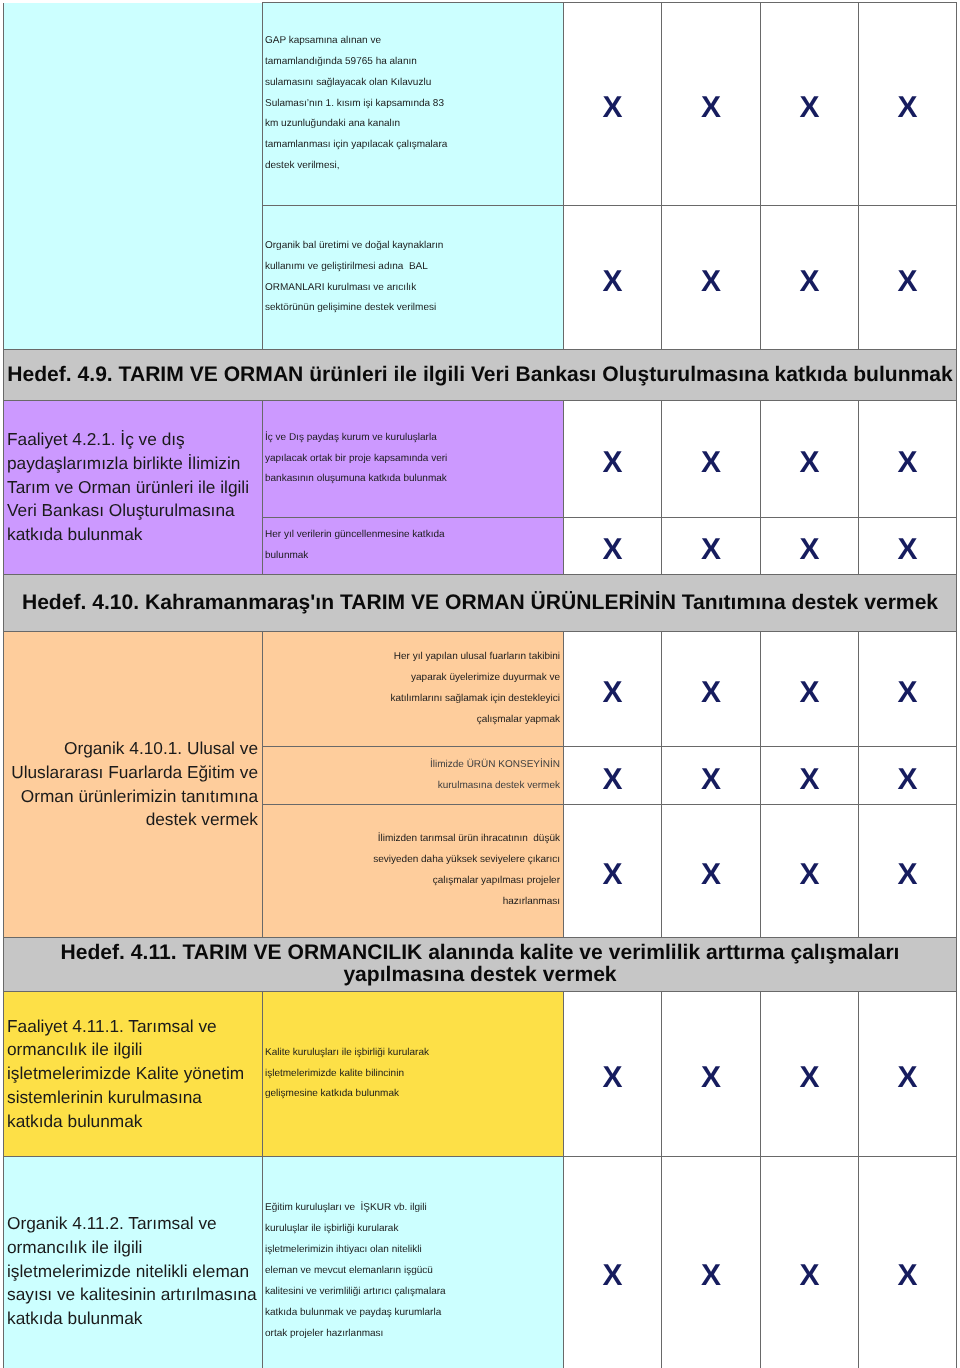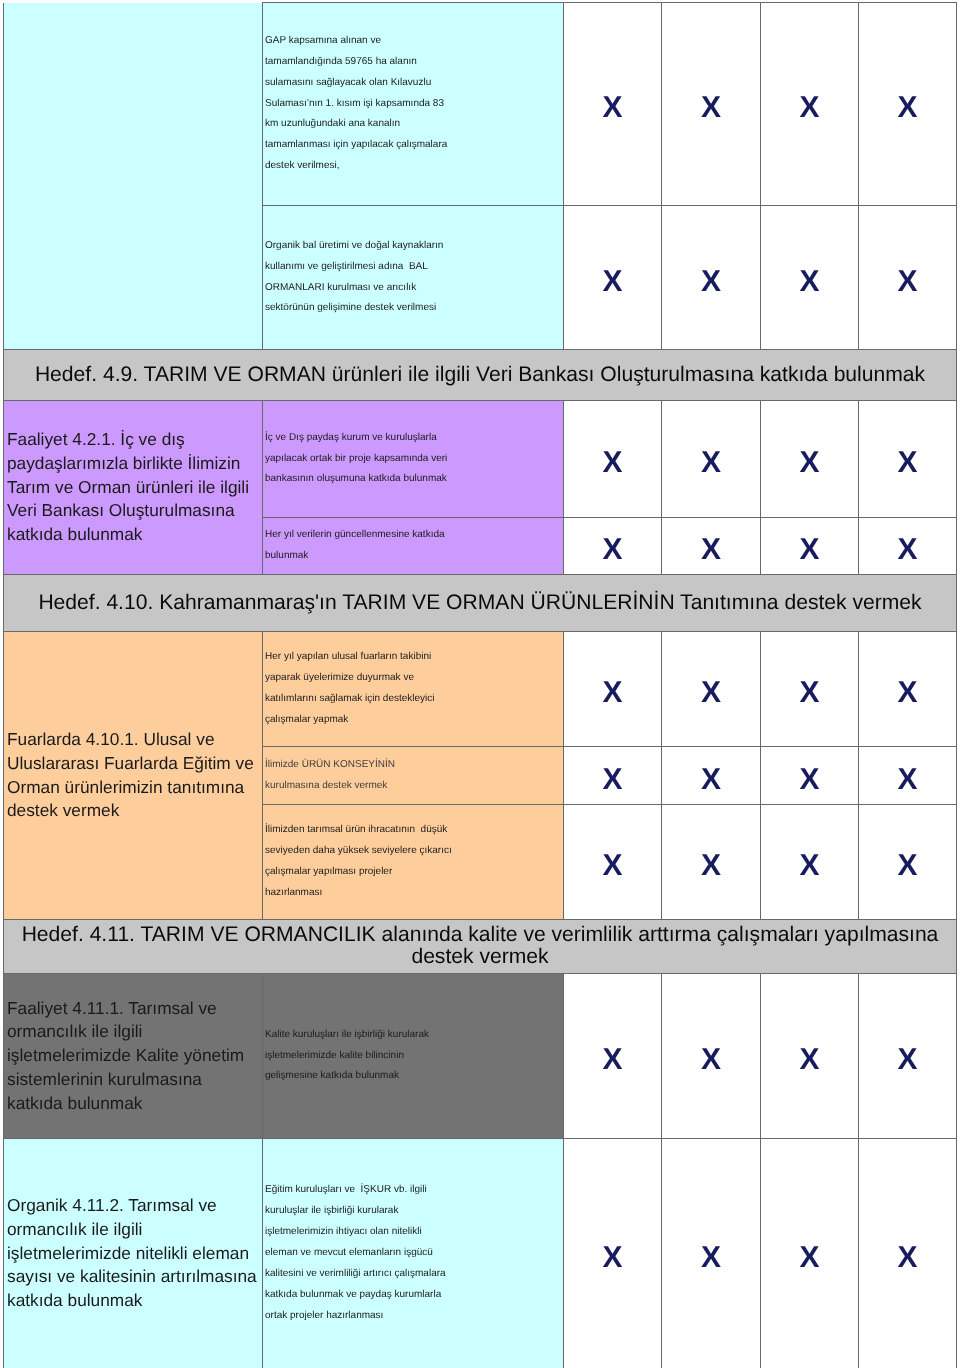--- a/index.html
+++ b/index.html
@@ -22,27 +22,27 @@
     overflow:hidden;
   }
   col.c-act{width:259px;}
   col.c-desc{width:301px;}
   col.c-x{width:98px;}
   col.c-x2{width:99px;}
   table.plan td.actcell{padding:1px 4px 1px 3px;font-size:17.3px;line-height:23.8px;white-space:pre;}
   table.plan td.desccell{padding:1px 3px 1px 2px;font-size:10px;line-height:20.9px;white-space:pre;}
   table.plan td.xcell, table.plan td.x2cell{background:#ffffff;text-align:center;font-size:30px;font-weight:bold;color:#161c5e;line-height:1;padding-top:8px;}
   table.plan tr.hedef td{
-    background:#c6c6c6;text-align:center;font-weight:normal;font-size:21.1px;line-height:22px;
+    background:#c6c6c6;text-align:center;font-weight:bold;font-size:21.1px;line-height:22px;
     padding:2px 2px 3px 2px;color:#0a0a0a;
   }
   .cy{background:#ccffff;}
   .pu{background:#cc99ff;}
-  .or{background:#fecd9c;}
-  .gr{background:#737373;}
+  .or{background:#fecd9c;text-align:right;}
+  .gr{background:#fde047;}
   table.plan td.green-text{color:#404040;}
   table.plan td.no-top-border{border-top:1px solid #ffffff;}
   b.fcode{font-weight:normal;}
 </style>
 </head>
 <body>
 
 <div class="page">
   <table class="plan">
   <colgroup>
@@ -100,42 +100,42 @@
 bulunmak</td>
       <td class="xcell">X</td>
       <td class="xcell">X</td>
       <td class="xcell">X</td>
       <td class="xcell">X</td>
     </tr>
     <tr class="hedef" style="height:57px">
       <td colspan="6">Hedef. 4.10. Kahramanmaraş'ın TARIM VE ORMAN ÜRÜNLERİNİN Tanıtımına destek vermek</td>
     </tr>
     <tr style="height:115px">
-      <td class="actcell or" rowspan="3"><b class="fcode">Fuarlarda 4.10.1</b><span>. Ulusal ve
+      <td class="actcell or" rowspan="3"><b class="fcode">Organik 4.10.1</b><span>. Ulusal ve
 Uluslararası Fuarlarda Eğitim ve
 Orman ürünlerimizin tanıtımına
 destek vermek</span></td>
       <td class="desccell or">Her yıl yapılan ulusal fuarların takibini
 yaparak üyelerimize duyurmak ve
 katılımlarını sağlamak için destekleyici
 çalışmalar yapmak</td>
       <td class="xcell">X</td>
       <td class="xcell">X</td>
       <td class="xcell">X</td>
       <td class="xcell">X</td>
     </tr>
     <tr style="height:58px">
       <td class="desccell or green-text">İlimizde ÜRÜN KONSEYİNİN
 kurulmasına destek vermek</td>
       <td class="xcell">X</td>
       <td class="xcell">X</td>
       <td class="xcell">X</td>
       <td class="xcell">X</td>
     </tr>
-    <tr style="height:115px">
+    <tr style="height:133px">
       <td class="desccell or">İlimizden tarımsal ürün ihracatının  düşük
 seviyeden daha yüksek seviyelere çıkarıcı
 çalışmalar yapılması projeler
 hazırlanması</td>
       <td class="xcell">X</td>
       <td class="xcell">X</td>
       <td class="xcell">X</td>
       <td class="xcell">X</td>
     </tr>
     <tr class="hedef" style="height:54px">

